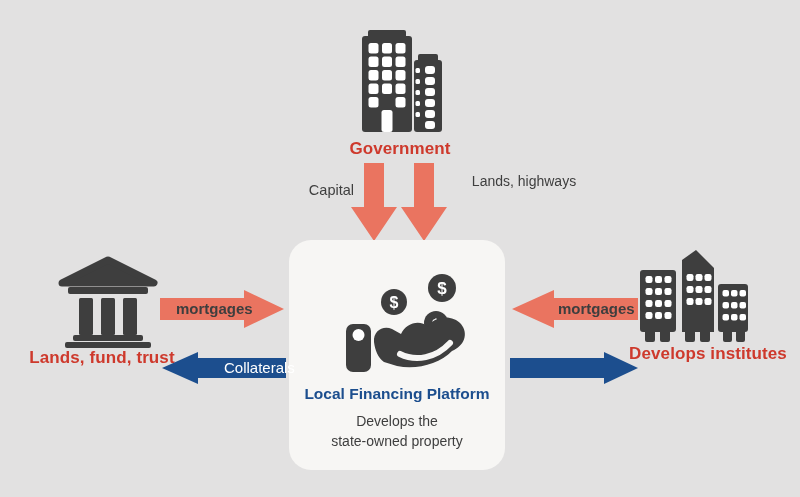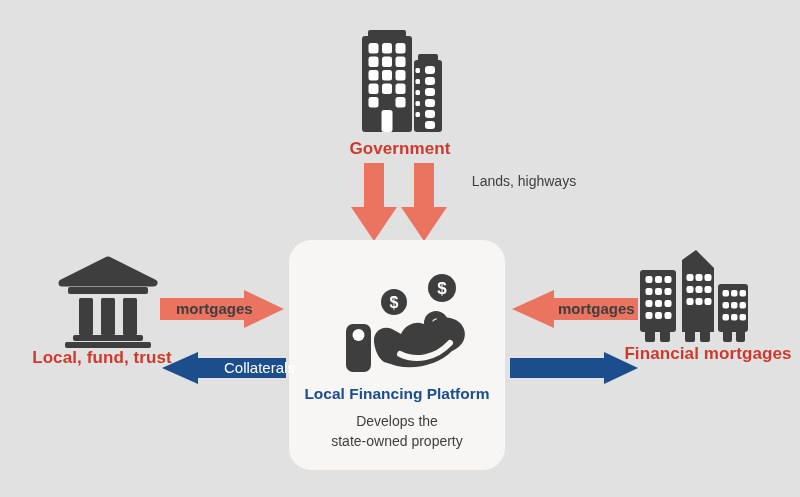--- a/index.html
+++ b/index.html
@@ -103,20 +103,21 @@
   <div class="abs arrow down-arrow-1">
     <svg viewBox="0 0 46 78">
         <polygon points="13,0 33,0 33,44 46,44 23,78 0,44 13,44" class="fill-salmon"></polygon>
       </svg>
   </div>
   <div class="abs arrow down-arrow-2">
     <svg viewBox="0 0 46 78">
         <polygon points="13,0 33,0 33,44 46,44 23,78 0,44 13,44" class="fill-salmon"></polygon>
       </svg>
   </div>
+  <div class="abs flow-text capital-label">Capital</div>
   <div class="abs flow-text lands-label">
     <div>Lands, highways</div>
   </div>
 
   <div class="abs platform-card"></div>
   <div class="abs icon hand-icon">
     <svg viewBox="0 0 130 102">
       <circle cx="54" cy="30" r="13" class="fill-dark"></circle>
       <circle cx="102" cy="16" r="14" class="fill-dark"></circle>
       <circle cx="96" cy="51" r="12" class="fill-dark"></circle>
@@ -139,21 +140,21 @@
     <svg viewBox="0 0 104 92">
       <path d="M52 4 L98 27 L6 27 Z" stroke-width="7" stroke-linejoin="round" class="fill-dark stroke-dark"></path>
       <rect x="12" y="31" width="80" height="7" rx="2" class="fill-dark"></rect>
       <rect x="23" y="42" width="14" height="37" rx="1.5" class="fill-dark"></rect>
       <rect x="45" y="42" width="14" height="37" rx="1.5" class="fill-dark"></rect>
       <rect x="67" y="42" width="14" height="37" rx="1.5" class="fill-dark"></rect>
       <rect x="17" y="79" width="70" height="6" rx="2" class="fill-dark"></rect>
       <rect x="9" y="86" width="86" height="6" rx="2" class="fill-dark"></rect>
     </svg>
   </div>
-  <div class="abs node-label banks-label">Local, fund, trust</div>
+  <div class="abs node-label banks-label">Lands, fund, trust</div>
 
   <div class="abs arrow mortgages-left-arrow">
     <svg viewBox="0 0 124 38">
         <polygon points="0,8 84,8 84,0 124,19 84,38 84,30 0,30" class="fill-salmon"></polygon>
       </svg>
     <span class="alabel on-salmon">mortgages</span>
   </div>
   <div class="abs arrow collaterals-arrow">
     <svg viewBox="0 0 124 32">
         <polygon points="124,6 36,6 36,0 0,16 36,32 36,26 124,26" class="fill-blue"></polygon>
@@ -197,21 +198,21 @@
       <rect x="93" y="44" width="6.5" height="6.5" rx="2" class="fill-light"></rect>
       <rect x="101.5" y="44" width="6.5" height="6.5" rx="2" class="fill-light"></rect>
       <rect x="84.5" y="56" width="6.5" height="6.5" rx="2" class="fill-light"></rect>
       <rect x="93" y="56" width="6.5" height="6.5" rx="2" class="fill-light"></rect>
       <rect x="101.5" y="56" width="6.5" height="6.5" rx="2" class="fill-light"></rect>
       <rect x="84.5" y="68" width="6.5" height="6.5" rx="2" class="fill-light"></rect>
       <rect x="93" y="68" width="6.5" height="6.5" rx="2" class="fill-light"></rect>
       <rect x="101.5" y="68" width="6.5" height="6.5" rx="2" class="fill-light"></rect>
     </svg>
   </div>
-  <div class="abs node-label financial-label">Financial mortgages</div>
+  <div class="abs node-label financial-label">Develops institutes</div>
 
   <div class="abs arrow mortgages-right-arrow">
     <svg viewBox="0 0 126 38">
         <polygon points="126,8 42,8 42,0 0,19 42,38 42,30 126,30" class="fill-salmon"></polygon>
       </svg>
     <span class="alabel on-salmon">mortgages</span>
   </div>
   <div class="abs arrow stocks-arrow">
     <svg viewBox="0 0 128 32">
         <polygon points="0,6 94,6 94,0 128,16 94,32 94,26 0,26" class="fill-blue"></polygon>

